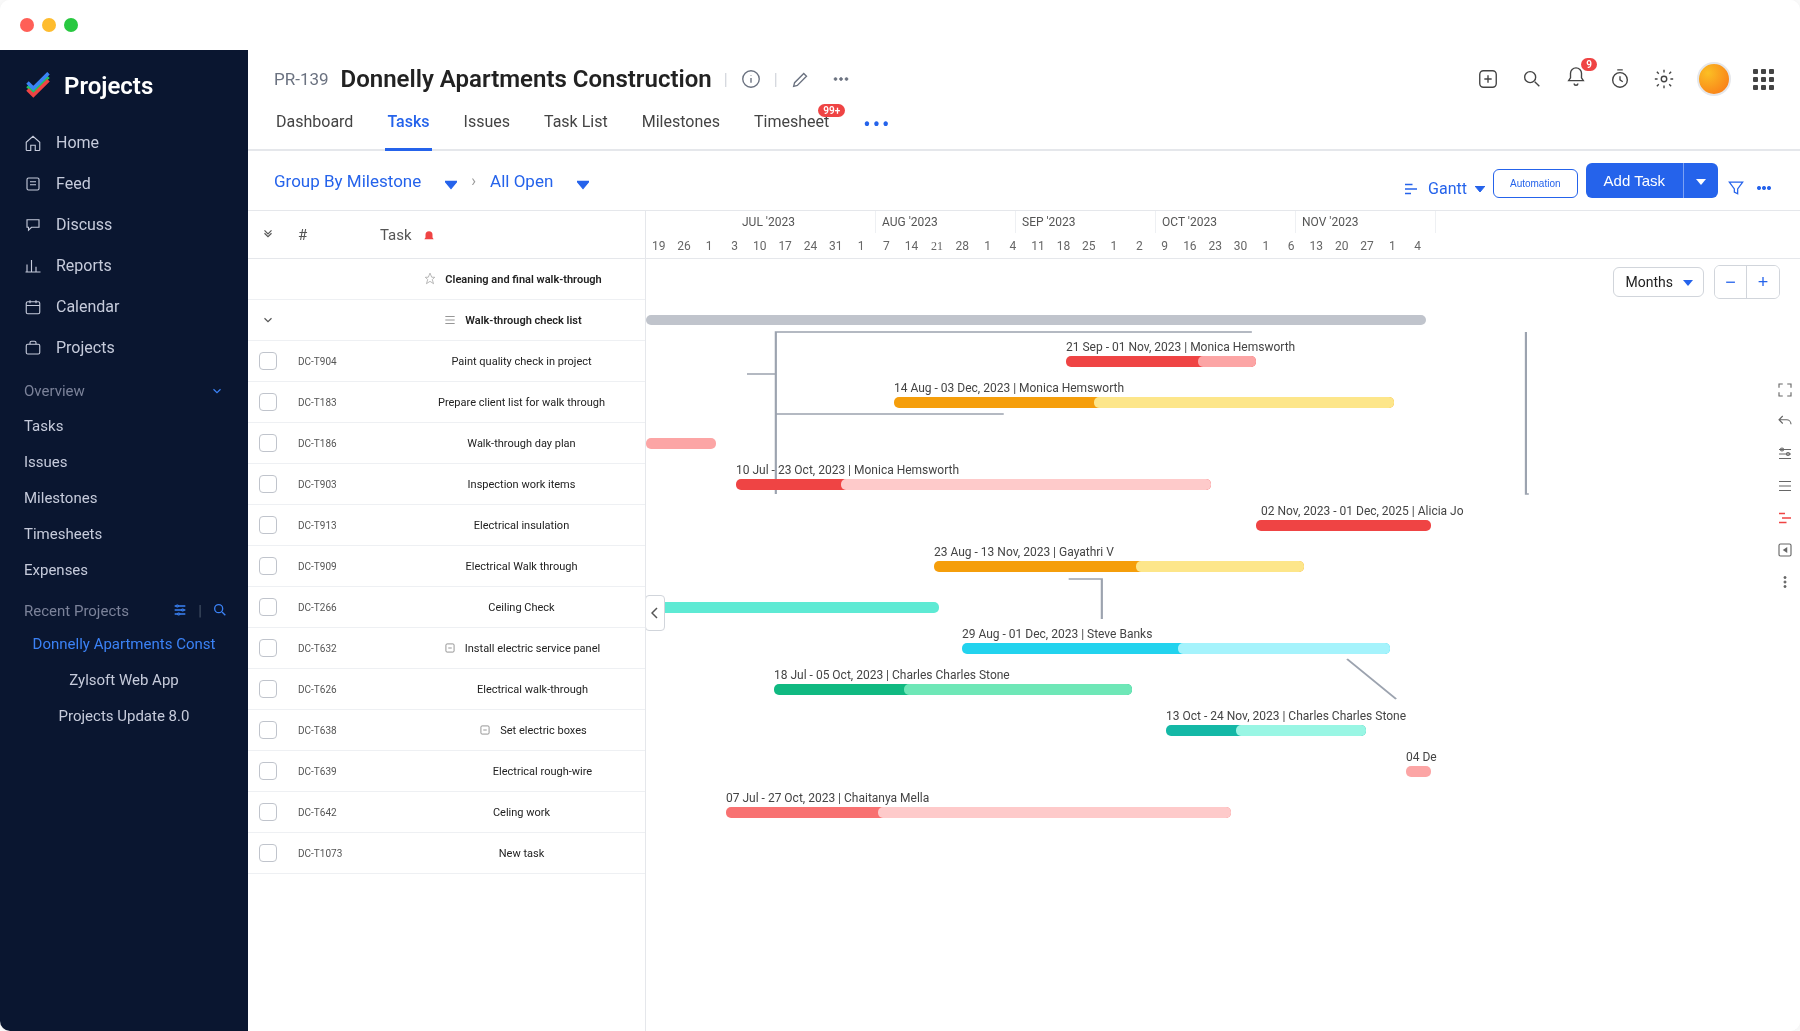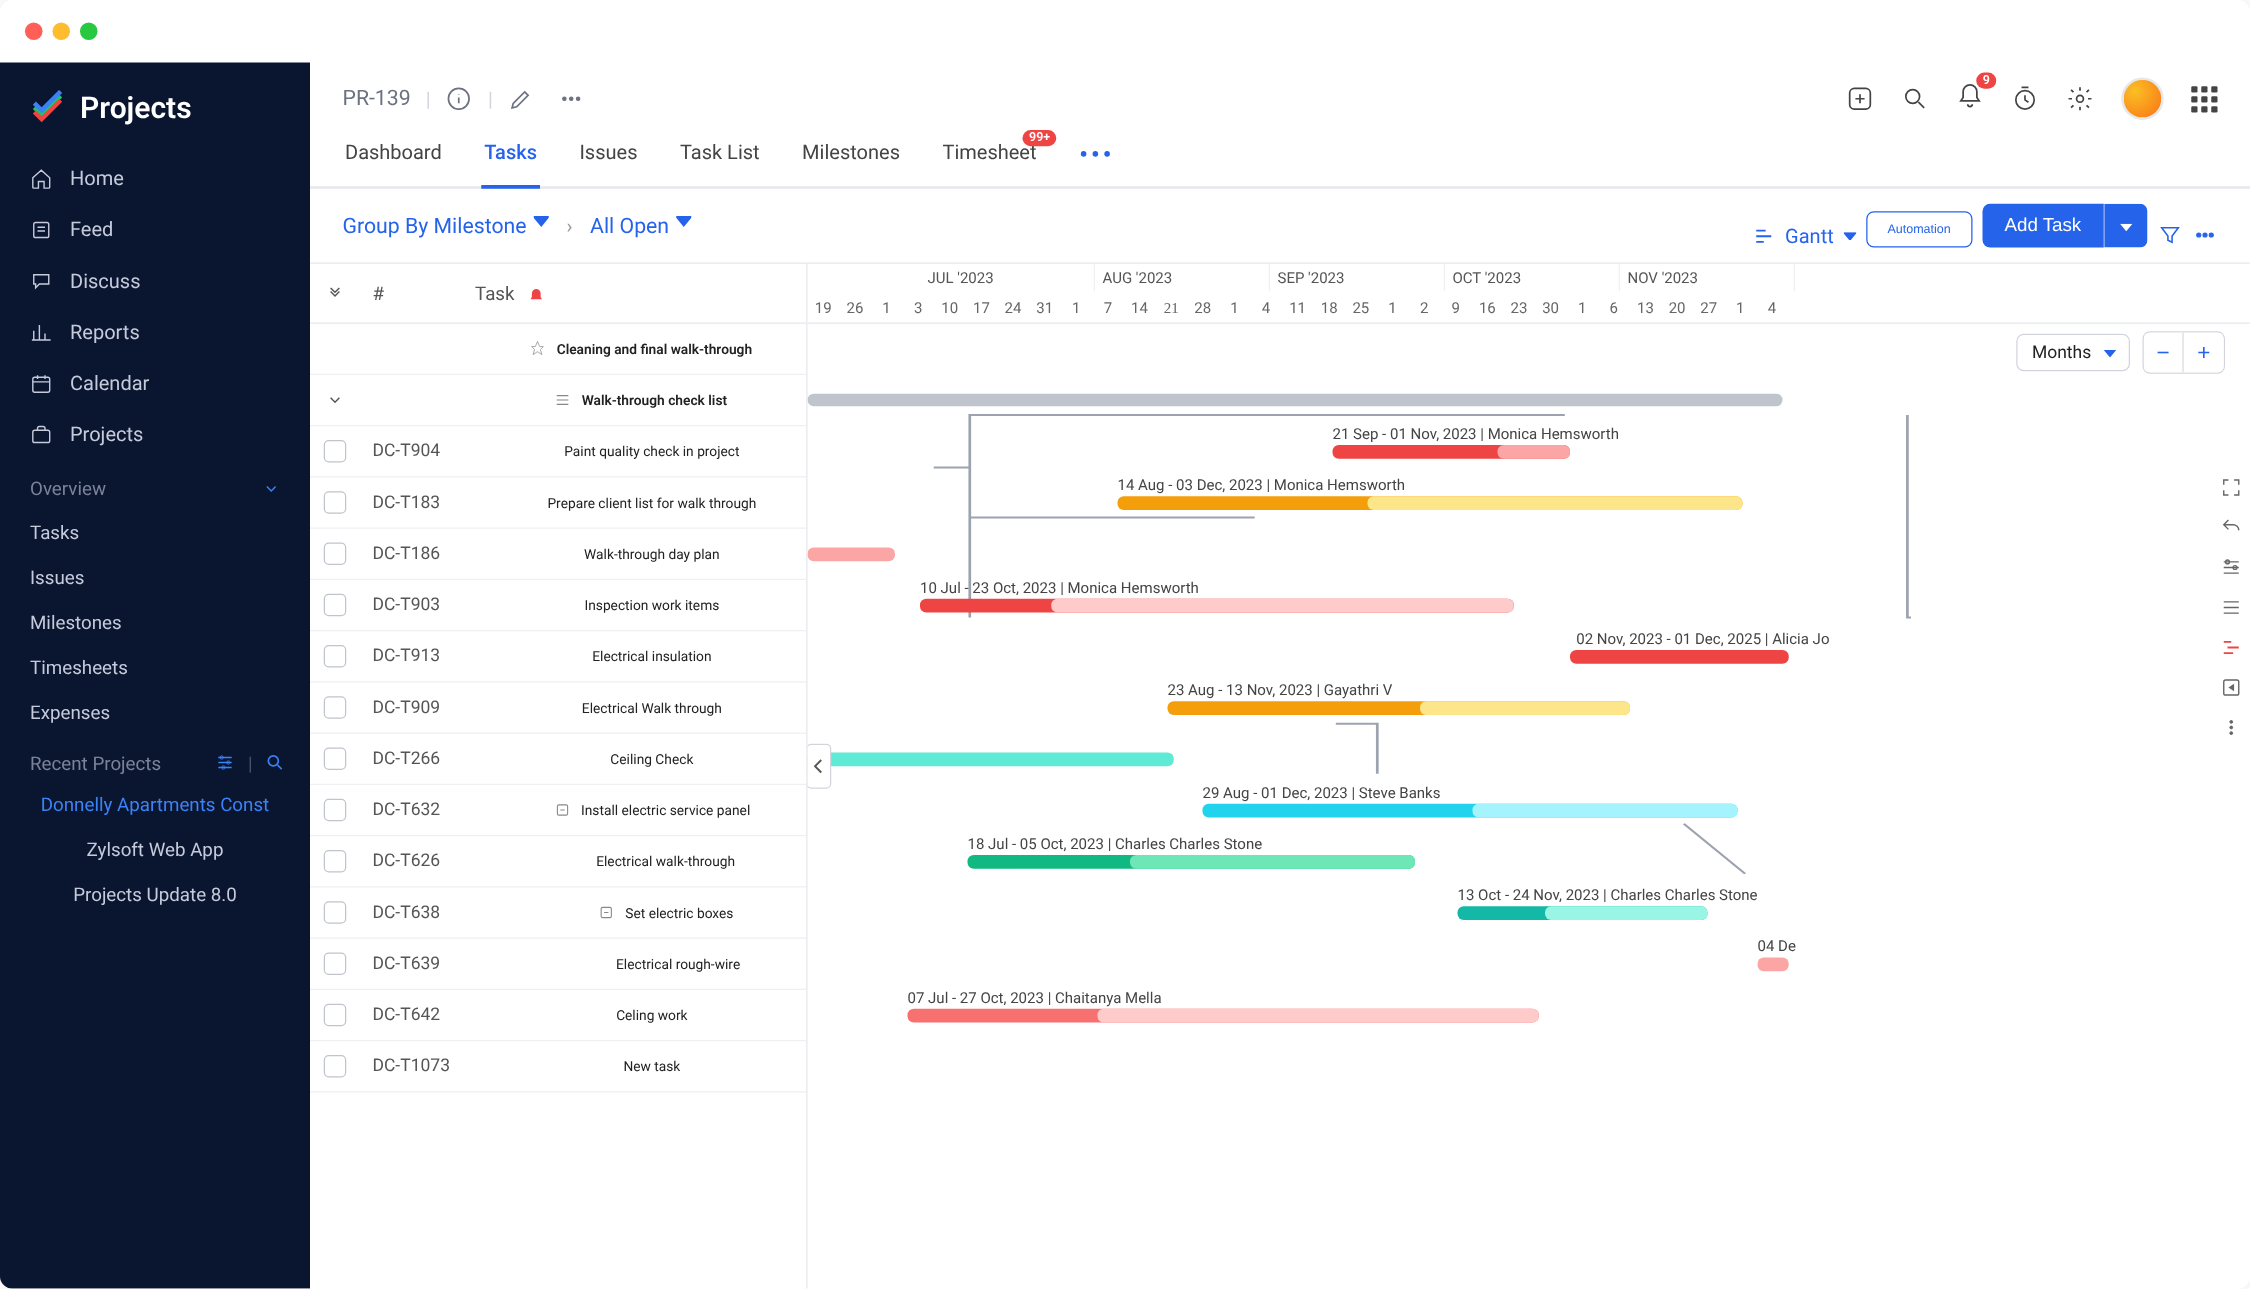--- a/index.html
+++ b/index.html
@@ -38,41 +38,41 @@
 .apps-grid span { background:#444; border-radius:1px; }
 
 .tabs { display:flex; gap:30px; padding: 10px 26px 0; border-bottom: 2px solid #e5e7eb; position:relative; }
 .tab { padding: 6px 2px 12px; font-size:16px; color:#444; cursor:pointer; position:relative; }
 .tab.active { color:#2563eb; font-weight:500; }
 .tab.active::after { content:""; position:absolute; left:0; right:0; bottom:-2px; height:3px; background:#2563eb; }
 .tab-badge { position:absolute; top:-2px; right:-14px; background:#ef4444; color:#fff; font-size:10px; padding:1px 5px; border-radius:10px; font-weight:600; }
 .tab-more { color:#2563eb; padding:6px 2px 12px; cursor:pointer; font-size:22px; letter-spacing:2px; }
 
 .toolbar { display:flex; align-items:center; padding: 12px 26px; gap: 14px; }
-.link-drop { color:#2563eb; font-size:17px; display:flex; align-items:flex-start; gap:6px; cursor:pointer; }
+.link-drop { color:#2563eb; font-size:17px; display:flex; align-items:flex-end; gap:24px; cursor:pointer; }
 .link-drop svg { width:12px; height:12px; stroke:#2563eb; fill:#2563eb; }
 .chev-sep { color:#999; }
 .tb-right { margin-left:auto; display:flex; align-items:flex-end; gap:8px; }
 .gantt-drop { color:#2563eb; font-size:16px; display:flex; align-items:center; gap:8px; cursor:pointer; }
 .gantt-drop svg { stroke:#2563eb; }
 .btn-outline { border:1px solid #2563eb; color:#2563eb; background:#fff; padding:8px 16px; border-radius:6px; font-size:10px; cursor:pointer; }
 .btn-primary { background:#2563eb; color:#fff; border:none; padding:9px 18px; border-radius:6px 0 0 6px; font-size:15px; cursor:pointer; }
 .btn-split { display:flex; }
 .btn-split-caret { background:#2563eb; color:#fff; border:none; border-left:1px solid rgba(255,255,255,.4); padding:9px 12px; border-radius:0 6px 6px 0; cursor:pointer; }
 .tb-icon { width:20px; height:20px; stroke:#2563eb; fill:none; cursor:pointer; }
 
 .content { flex:1; display:flex; min-height:0; border-top:1px solid #e5e7eb; position:relative; }
 .grid-left { width:398px; border-right:1px solid #e5e7eb; overflow:hidden; }
 .grid-head { display:flex; height:48px; border-bottom:1px solid #e5e7eb; align-items:center; }
 .gh-exp { width:40px; display:flex; justify-content:center; }
 .gh-num { width:80px; padding-left:10px; font-size:15px; color:#555; }
 .gh-task { flex:1; padding-left:12px; font-size:15px; color:#555; display:flex; align-items:flex-end; gap:10px; }
 .grid-row { display:flex; height:41px; border-bottom:1px solid #eef0f3; align-items:center; }
 .gr-exp { width:40px; display:flex; justify-content:center; }
-.gr-num { width:80px; padding-left:10px; font-size:14px; color:#555; }
+.gr-num { width:80px; padding-left:10px; font-size:10px; color:#555; }
 .gr-task { flex:1; padding-left:12px; font-size:11px; white-space:nowrap; overflow:hidden; text-overflow:ellipsis; display:flex; align-items:center; gap:8px;justify-content:center; }
 .gr-task.bold { font-weight:600; }
 .chk { width:18px; height:18px; border:1.5px solid #c0c4cc; border-radius:4px; }
 .indent1 { padding-left:30px; }
 .indent2 { padding-left:52px; }
 .indent3 { padding-left:72px; }
 .expander { width:14px; height:14px; stroke:#555; fill:none; cursor:pointer; }
 .pin { width:14px; height:14px; stroke:#888; fill:none; }
 .bell-red { width:14px; height:14px; fill:#ef4444; }
 
@@ -187,20 +187,21 @@
       <div id="recent-items">
           <div class="rp-item active">Donnelly Apartments Const</div>
           <div class="rp-item">Zylsoft Web App</div>
           <div class="rp-item">Projects Update 8.0</div>
         </div>
     </aside>
 
     <main class="main">
       <div class="topbar">
         <span class="proj-id">PR-139</span>
+        <span class="proj-name">Donnelly Apartments Construction</span>
         <span style="color:#d1d5db">|</span>
         <svg class="iconbtn" viewBox="0 0 24 24">
             <circle cx="12" cy="12" r="9" stroke-width="1.5"></circle>
             <path d="M12 8v.5M12 11v5" stroke-width="1.5"></path>
           </svg>
         <span style="color:#d1d5db">|</span>
         <svg class="iconbtn" viewBox="0 0 24 24">
             <path d="M4 20l4-1 10-10-3-3L5 16l-1 4z" stroke-width="1.5"></path>
           </svg>
         <svg class="iconbtn" viewBox="0 0 24 24" style="margin-left:6px">

